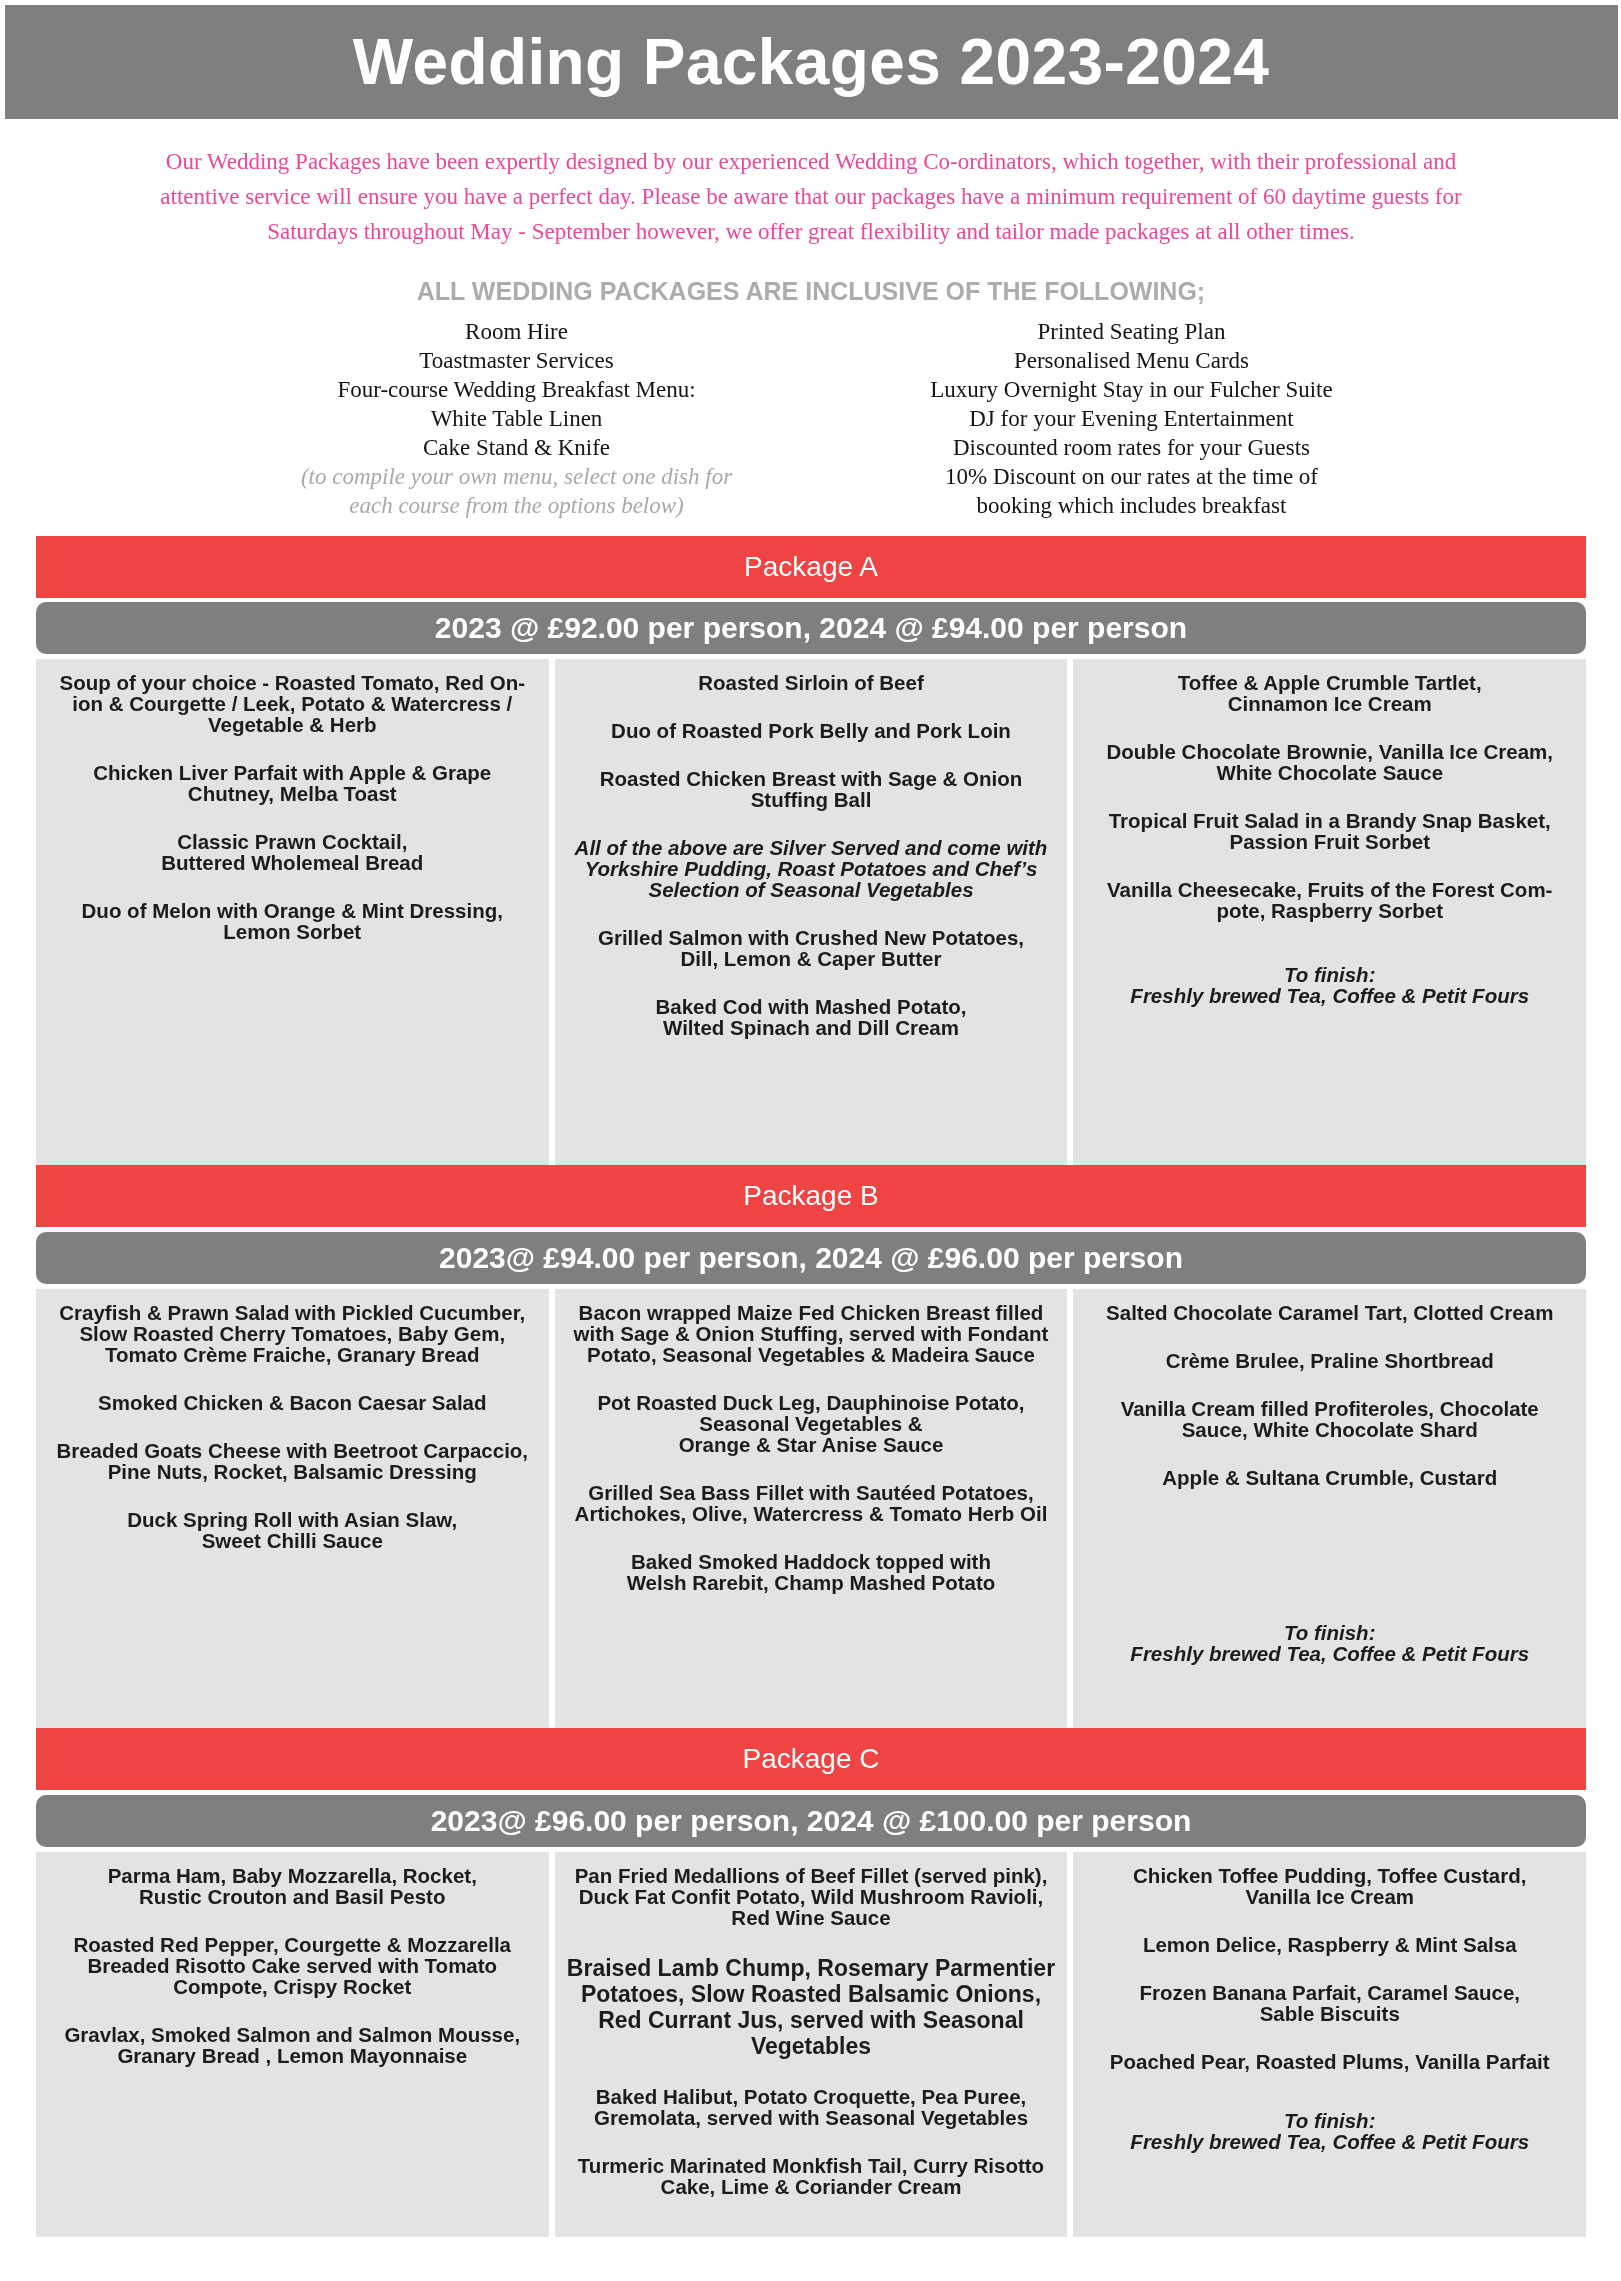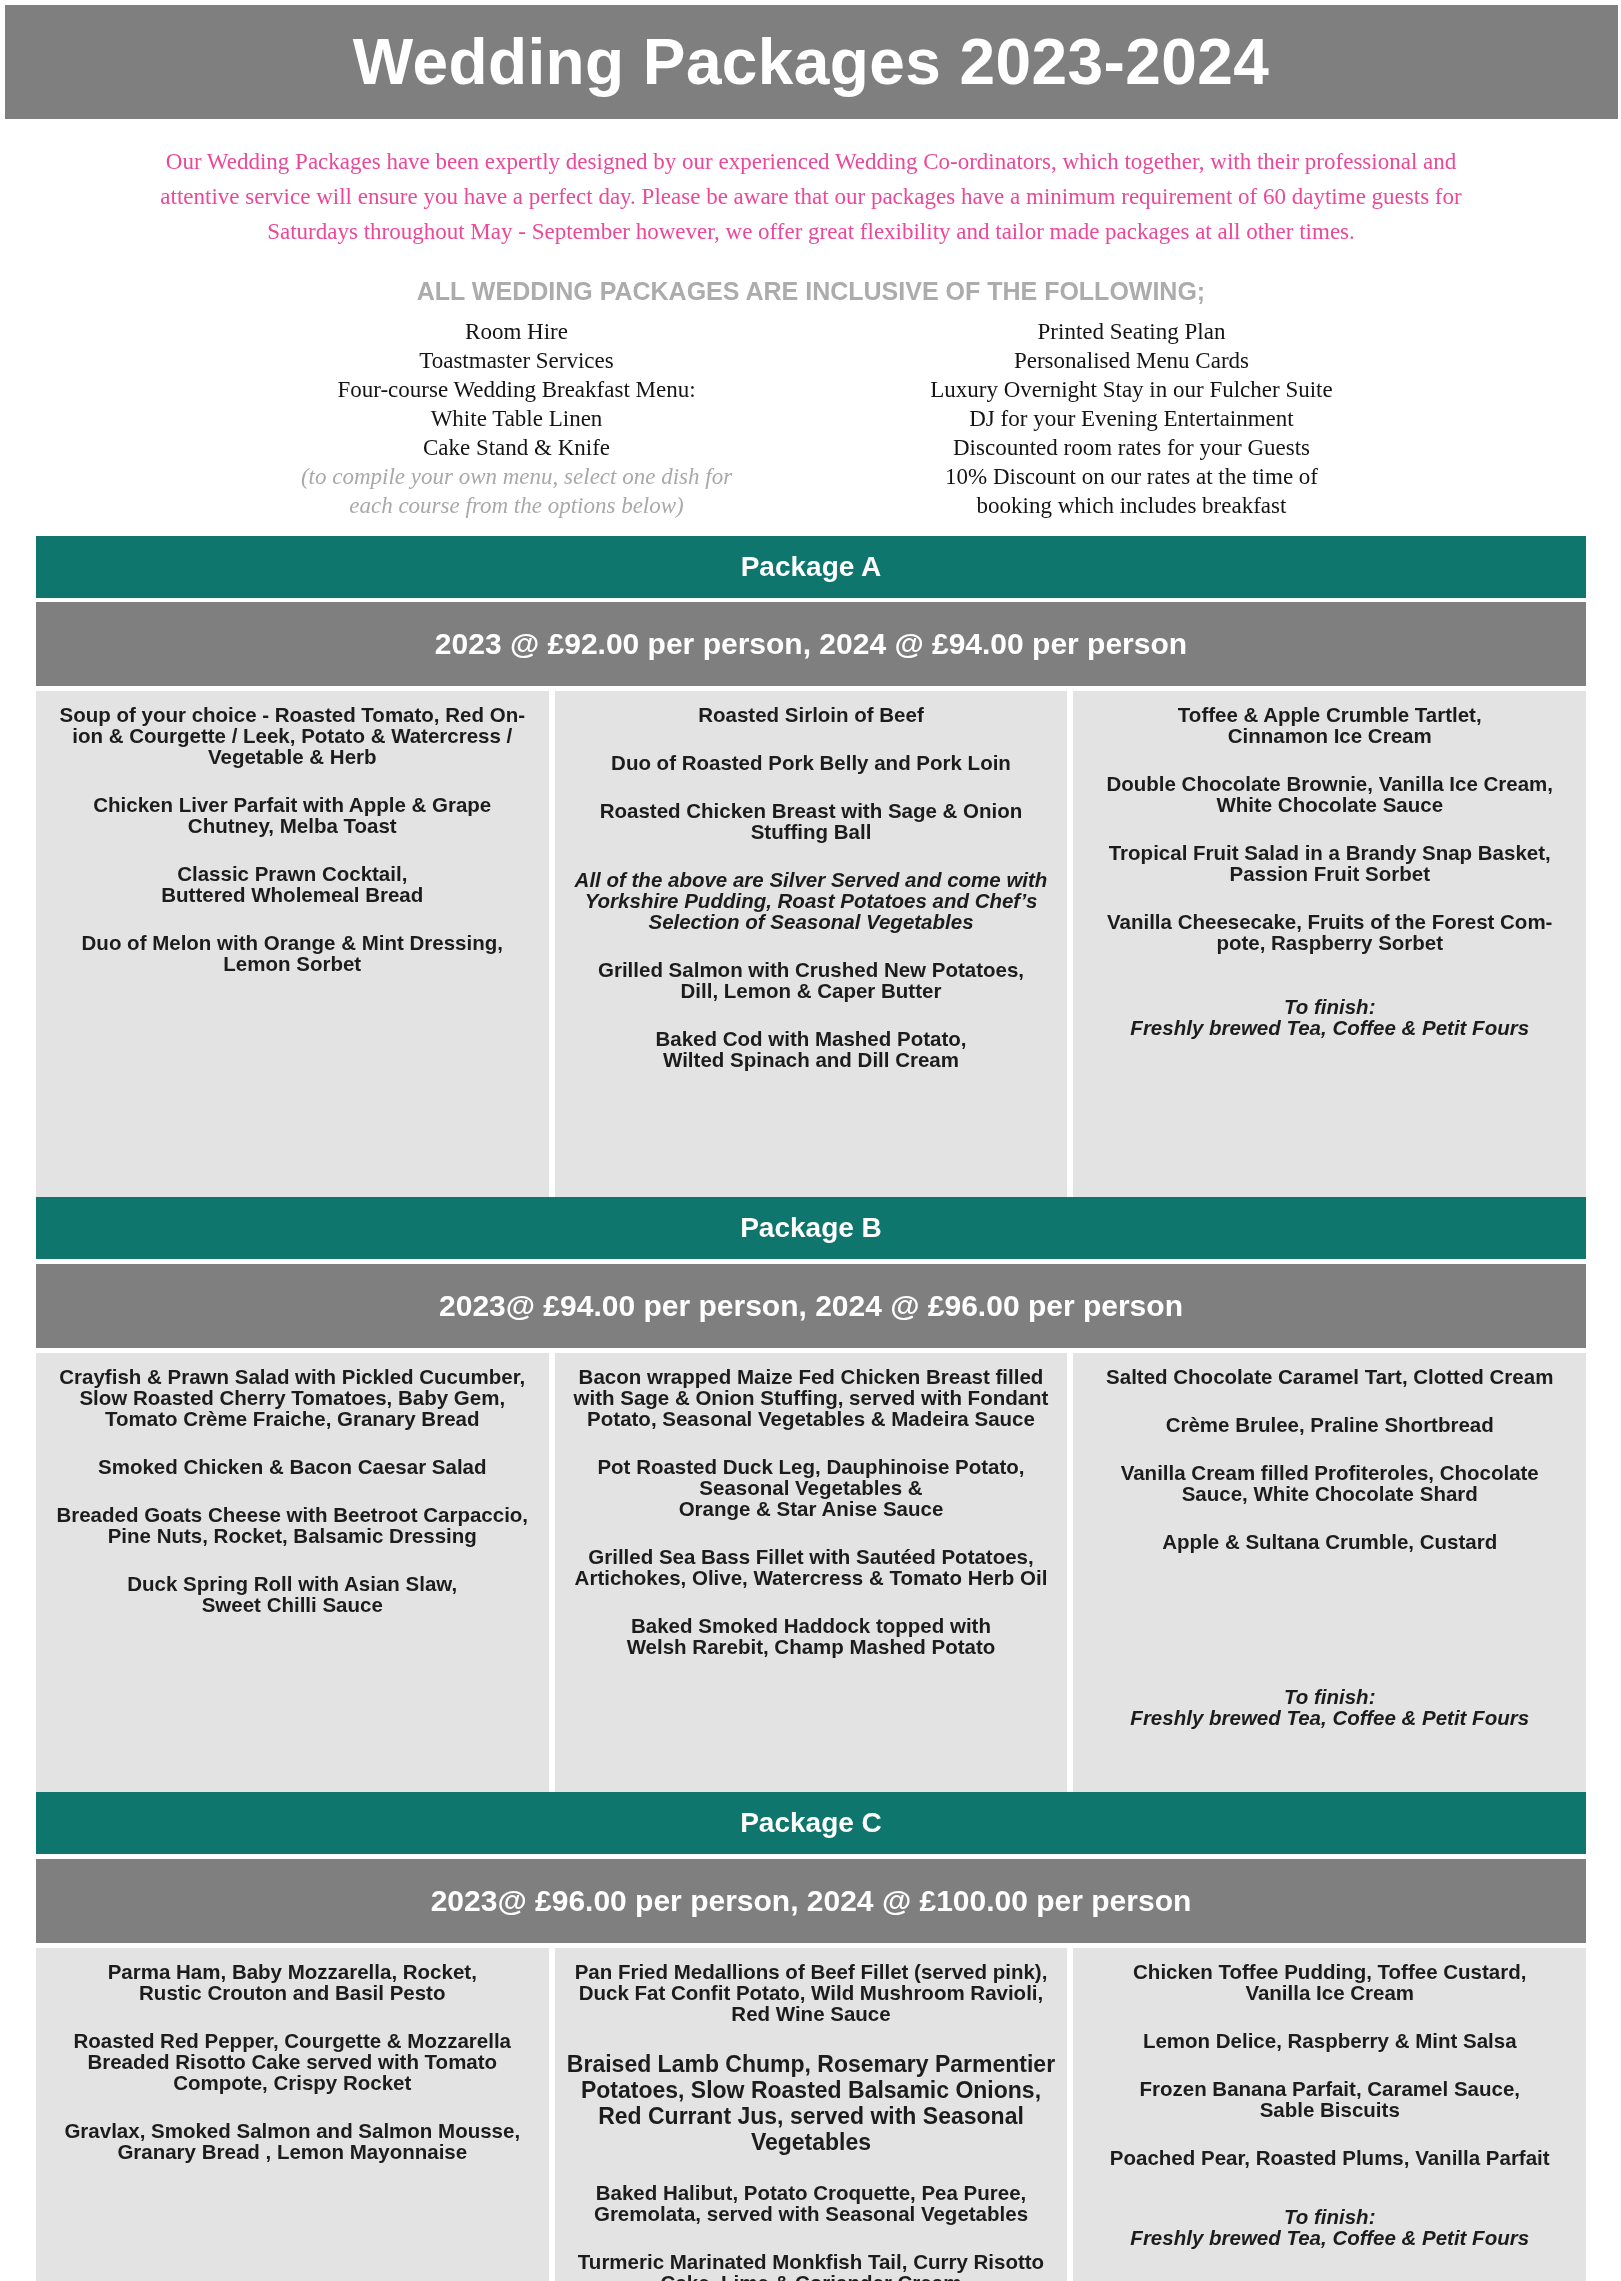--- a/index.html
+++ b/index.html
@@ -58,39 +58,40 @@
     color: #a9a9a9;
     font-style: italic;
     white-space: pre-line;
   }
   
   .package { margin: 0 36px; }
   .pkg-a { margin-top: 16px; }
   .pkg-b, .pkg-c { margin-top: 0; }
   .pkg-title {
     height: 62px;
-    background: #0f766e;
+    background: #ef4444;
     color: #ffffff;
     font-size: 28px;
-    font-weight: bold;
+    font-weight: normal;
     display: flex;
     align-items: center;
     justify-content: center;
     margin-bottom: 4.5px;
   }
   .pkg-price {
-    height: 84px;
+    height: 52px;
     background: #7f7f7f;
     color: #ffffff;
     font-size: 30px;
     font-weight: bold;
     display: flex;
     align-items: center;
     justify-content: center;
     margin-bottom: 5.3px;
+    border-radius: 10px;
   }
   .pkg-grid {
     display: grid;
     grid-template-columns: 1fr 1fr 1fr;
     column-gap: 6.2px;
     background: #ffffff;
   }
   .cell {
     background: #e4e3e3;
     padding: 12.5px 5.3px;

